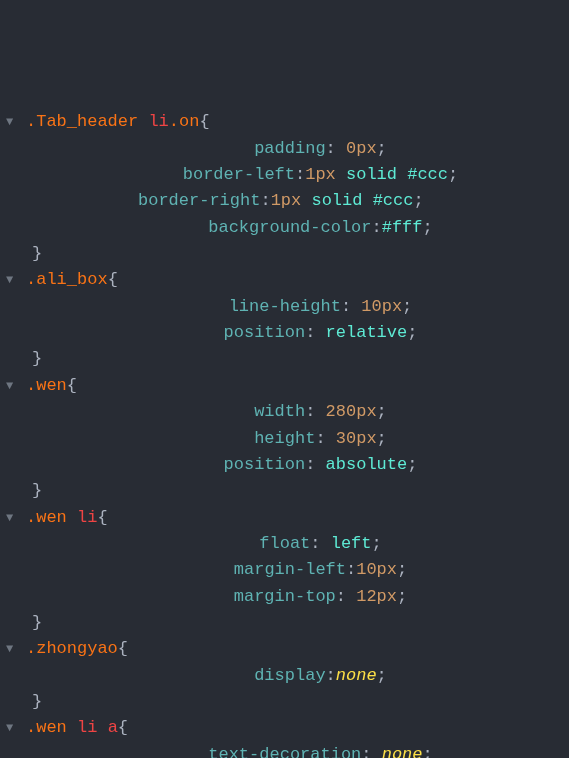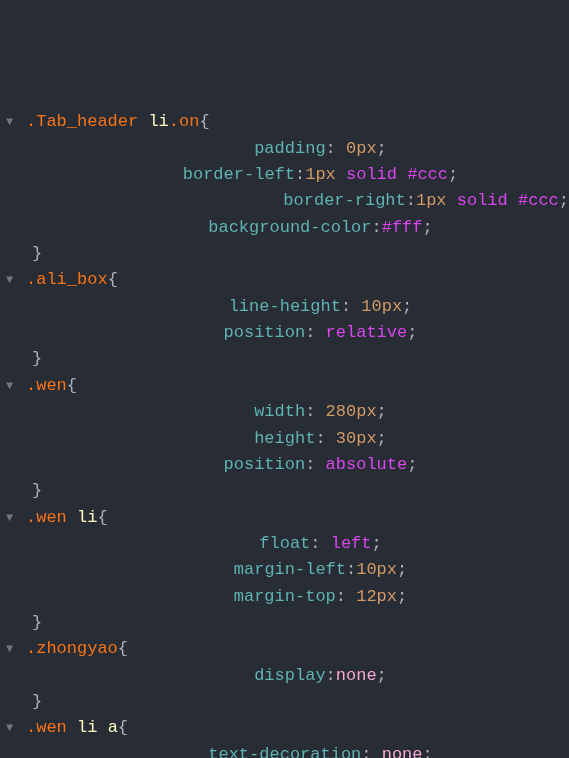--- a/index.html
+++ b/index.html
@@ -7,36 +7,36 @@
     background: #282c34;
     font-family: "Consolas", "Monaco", "Courier New", monospace;
     font-size: 17px;
     line-height: 1.55;
     color: #abb2bf;
     padding: 4px 0 4px 6px;
     white-space: pre;
   }
   .line { display: block; }
   .indent1 { padding-left: 66px; text-align: center; }
-  .indent2 { padding-left: 132px; text-align: right; }
+  .indent2 { padding-left: 132px; }
   .close { padding-left: 26px; }
   .arrow {
     color: #6e7681;
     font-size: 12px;
     display: inline-block;
     width: 20px;
     vertical-align: 1px;
   }
   .sel { color: #f97316; }
-  .tag { color: #fef9c3; }
+  .tag { color: #ef4444; }
   .punc { color: #abb2bf; }
   .prop { color: #5fb3b3; }
   .num { color: #d19a66; }
-  .ident { color: #d946ef; font-family: Liberation Mono, monospace; }
-  .none { color: #f9a8d4; }
+  .ident { color: #5eead4; font-family: Liberation Mono, monospace; }
+  .none { color: #fde047; font-style: italic; }
 </style>
 </head>
 <body>
 
 
 
 <div id="root"><div class="line"><span class="arrow">▼</span><span class="sel">.Tab_header</span> <span class="tag">li</span><span class="sel">.on</span><span class="punc">{</span></div><div class="line indent1"><span class="prop">padding</span><span class="punc">: </span><span class="num">0px</span><span class="punc">;</span></div><div class="line indent1"><span class="prop">border-left</span><span class="punc">:</span><span class="num">1px</span> <span class="ident">solid</span> <span class="ident">#ccc</span><span class="punc">;</span></div><div class="line indent2"><span class="prop">border-right</span><span class="punc">:</span><span class="num">1px</span> <span class="ident">solid</span> <span class="ident">#ccc</span><span class="punc">;</span></div><div class="line indent1"><span class="prop">background-color</span><span class="punc">:</span><span class="ident">#fff</span><span class="punc">;</span></div><div class="line close"><span class="punc">}</span></div><div class="line"><span class="arrow">▼</span><span class="sel">.ali_box</span><span class="punc">{</span></div><div class="line indent1"><span class="prop">line-height</span><span class="punc">: </span><span class="num">10px</span><span class="punc">;</span></div><div class="line indent1"><span class="prop">position</span><span class="punc">: </span><span class="ident">relative</span><span class="punc">;</span></div><div class="line close"><span class="punc">}</span></div><div class="line"><span class="arrow">▼</span><span class="sel">.wen</span><span class="punc">{</span></div><div class="line indent1"><span class="prop">width</span><span class="punc">: </span><span class="num">280px</span><span class="punc">;</span></div><div class="line indent1"><span class="prop">height</span><span class="punc">: </span><span class="num">30px</span><span class="punc">;</span></div><div class="line indent1"><span class="prop">position</span><span class="punc">: </span><span class="ident">absolute</span><span class="punc">;</span></div><div class="line close"><span class="punc">}</span></div><div class="line"><span class="arrow">▼</span><span class="sel">.wen</span> <span class="tag">li</span><span class="punc">{</span></div><div class="line indent1"><span class="prop">float</span><span class="punc">: </span><span class="ident">left</span><span class="punc">;</span></div><div class="line indent1"><span class="prop">margin-left</span><span class="punc">:</span><span class="num">10px</span><span class="punc">;</span></div><div class="line indent1"><span class="prop">margin-top</span><span class="punc">: </span><span class="num">12px</span><span class="punc">;</span></div><div class="line close"><span class="punc">}</span></div><div class="line"><span class="arrow">▼</span><span class="sel">.zhongyao</span><span class="punc">{</span></div><div class="line indent1"><span class="prop">display</span><span class="punc">:</span><span class="none">none</span><span class="punc">;</span></div><div class="line close"><span class="punc">}</span></div><div class="line"><span class="arrow">▼</span><span class="sel">.wen</span> <span class="tag">li</span> <span class="tag">a</span><span class="punc">{</span></div><div class="line indent1"><span class="prop">text-decoration</span><span class="punc">: </span><span class="none">none</span><span class="punc">;</span></div></div>
 
 
 

